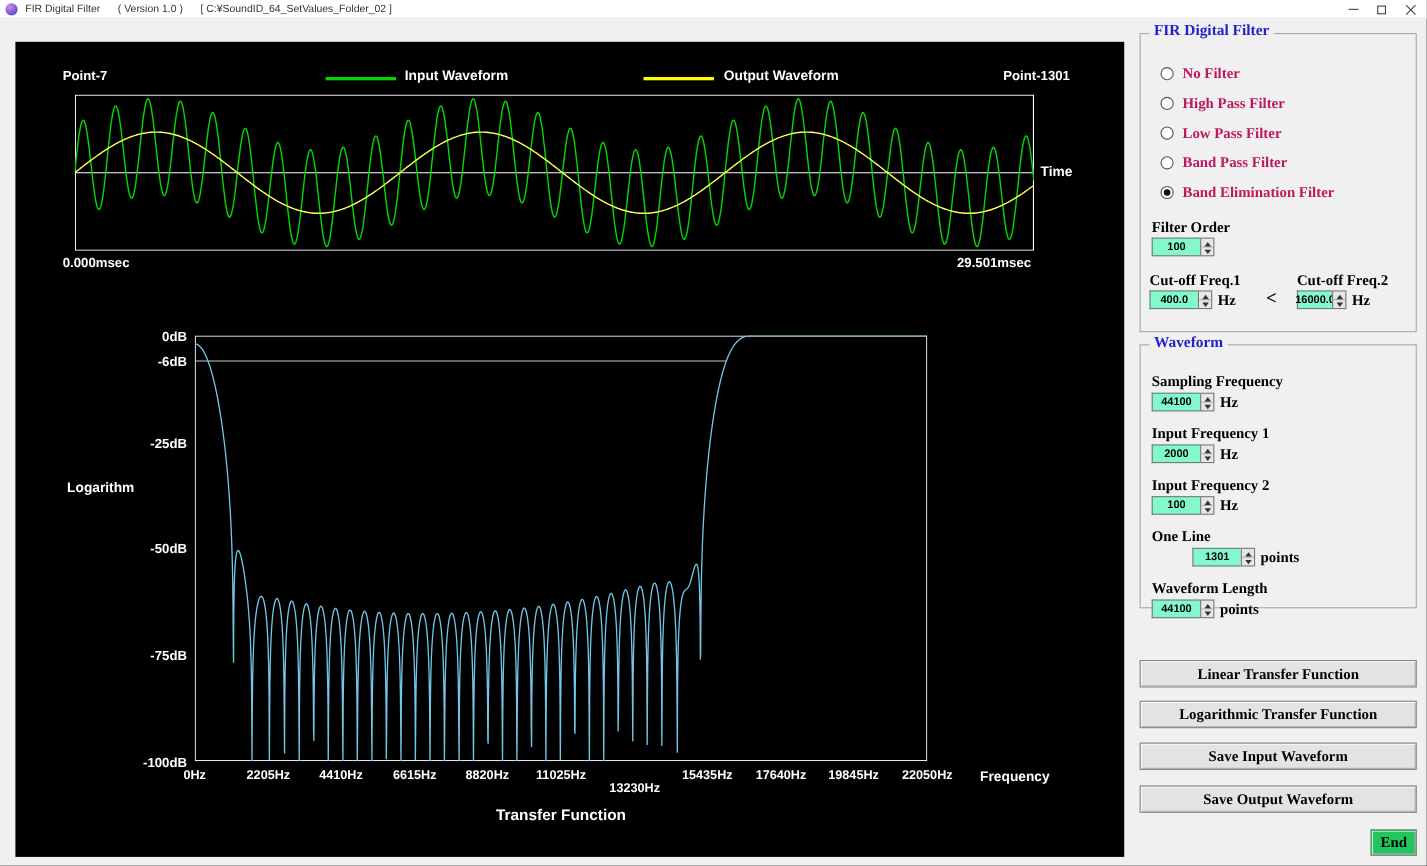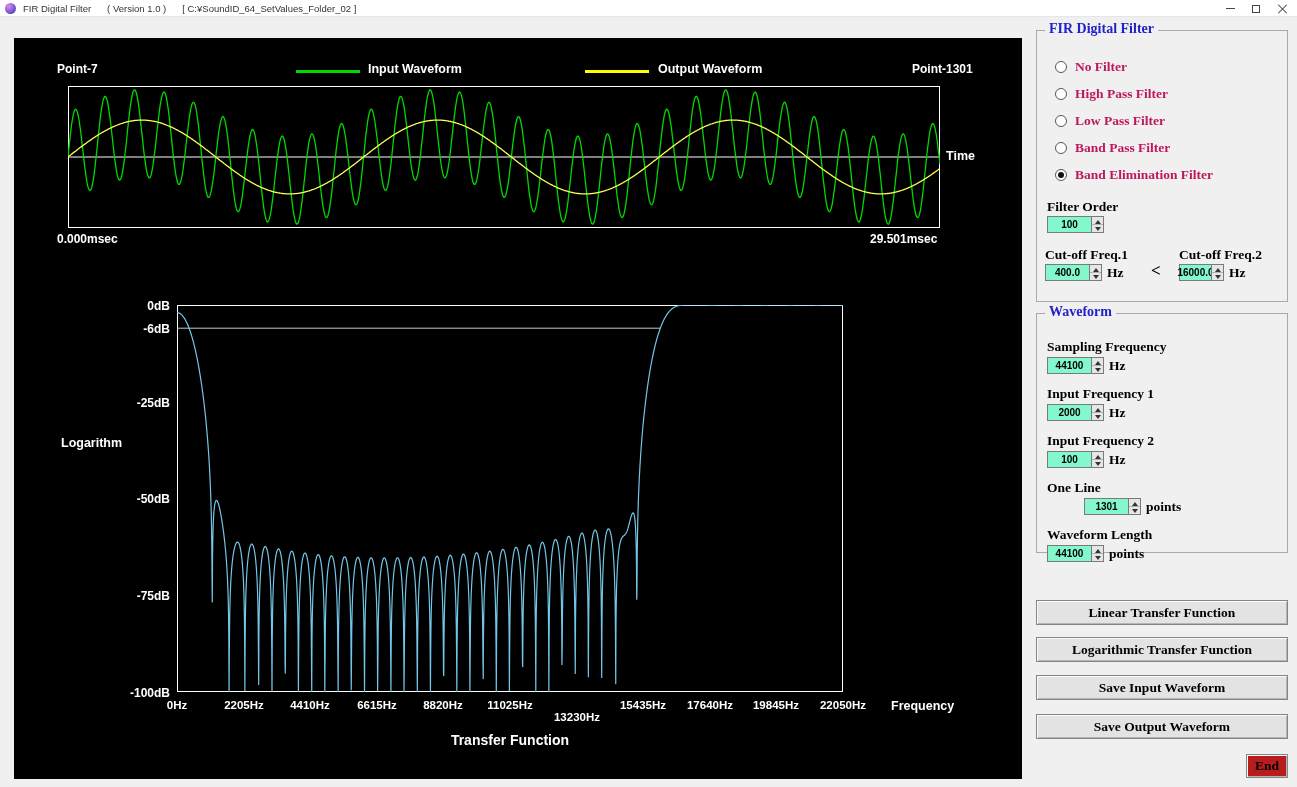--- a/index.html
+++ b/index.html
@@ -51,21 +51,21 @@
   .sa.up { border-bottom:1px solid #b0b0b0; }
   .sa.up::after { content:""; position:absolute; left:3px; top:3px; border-left:3px solid transparent; border-right:3px solid transparent; border-bottom:4px solid #333; }
   .sa.dn::after { content:""; position:absolute; left:3px; top:2px; border-left:3px solid transparent; border-right:3px solid transparent; border-top:4px solid #333; }
   .unit { font:bold 13.5px "Liberation Serif",serif; color:#000; }
   .lt-symbol { position:absolute; font:bold 17px "Liberation Serif",serif; color:#000; }
 
   .bigbtn { position:absolute; left:1036px; width:252px; height:25px; background:#e3e3e3; border:1px solid #858585;
             box-shadow:inset 1px 1px 0 #fbfbfb, inset -1px -1px 0 #b5b5b5;
             display:flex; align-items:center; justify-content:center;
             font:bold 13.5px "Liberation Serif",serif; color:#000; cursor:default; }
-  .endbtn { position:absolute; left:1246px; top:754px; width:42px; height:24px; background:#b91c1c; border:1px solid #858585;
+  .endbtn { position:absolute; left:1246px; top:754px; width:42px; height:24px; background:#22c55e; border:1px solid #858585;
             box-shadow:inset 1px 1px 0 #fbfbfb, inset -1px -1px 0 #b5b5b5;
             display:flex; align-items:center; justify-content:center;
             font:bold 13.5px "Liberation Serif",serif; color:#000; cursor:default; }
 </style>
 </head>
 <body>
 
 <div class="titlebar">
   <span class="app-icon"></span>
   <span class="tb-text">

